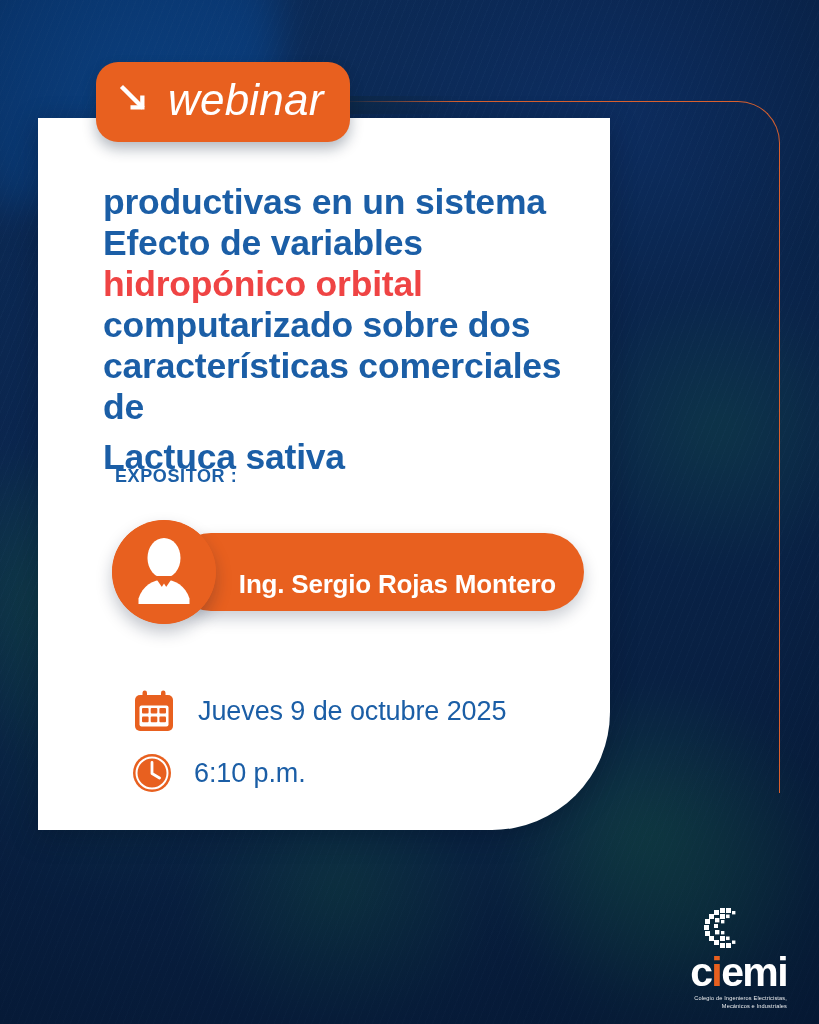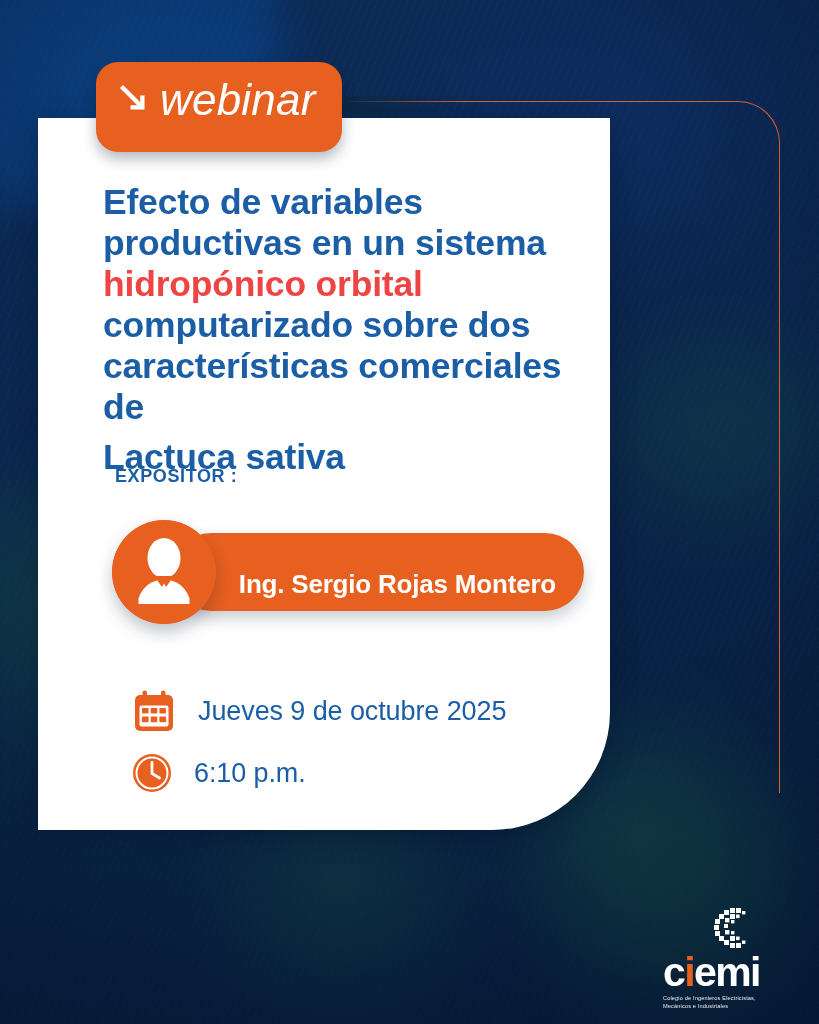--- a/index.html
+++ b/index.html
@@ -121,24 +121,24 @@
     border-bottom-right-radius: 118px;
     box-shadow: 0 6px 26px rgba(2,14,34,0.35);
   }
 
   
   .webinar-badge {
     position: absolute;
     left: 96px;
     top: 62px;
     height: 76px;
-    padding: 0 26px 14px 22px;
+    padding: 0 26px 4px 22px;
     display: flex;
     align-items: center;
-    gap: 8px;
+    gap: 16px;
     background: #e8601f;
     border-radius: 22px;
     box-shadow: 0 7px 14px rgba(10,25,50,0.30);
   }
   .webinar-arrow {
     width: 34px;
     height: 34px;
     flex: 0 0 auto;
     display: block;
   }
@@ -253,24 +253,24 @@
     font-size: 27px;
     font-weight: 400;
     color: #1b5ea6;
     letter-spacing: -0.1px;
     white-space: nowrap;
   }
 
   
   .logo {
     position: absolute;
-    right: 22px;
+    right: 32px;
     bottom: 14px;
     width: 134px;
-    text-align: left;
+    text-align: right;
   }
   .logo-mark {
     display: block;
     margin: 0 auto 4px auto;
     width: 44px;
     height: 44px;
   }
   .logo-word {
     display: block;
     font-size: 41px;
@@ -314,22 +314,22 @@
 
   <div class="webinar-badge">
     <svg class="webinar-arrow" viewBox="0 0 34 34" aria-hidden="true">
       <path d="M5 5 L23.5 23.5" stroke="#ffffff" stroke-width="4.4" fill="none" stroke-linecap="square"></path>
       <path d="M26.5 26.5 L26.5 12.5 L22.2 12.5 L22.2 22.2 L12.5 22.2 L12.5 26.5 Z" fill="#ffffff"></path>
     </svg>
     <span class="webinar-label">webinar</span>
   </div>
 
   <div class="title">
+    <span class="title-line">productivas en un sistema</span>
     <span class="title-line">Efecto de variables</span>
-    <span class="title-line">productivas en un sistema</span>
     <span class="title-line hl">hidropónico orbital</span>
     <span class="title-line">computarizado sobre dos</span>
     <span class="title-line">características comerciales de</span>
     <span class="title-line species">Lactuca sativa</span>
   </div>
 
   <div class="expositor-label">EXPOSITOR :</div>
 
   <div class="speaker-row">
     <div class="speaker-pill">

